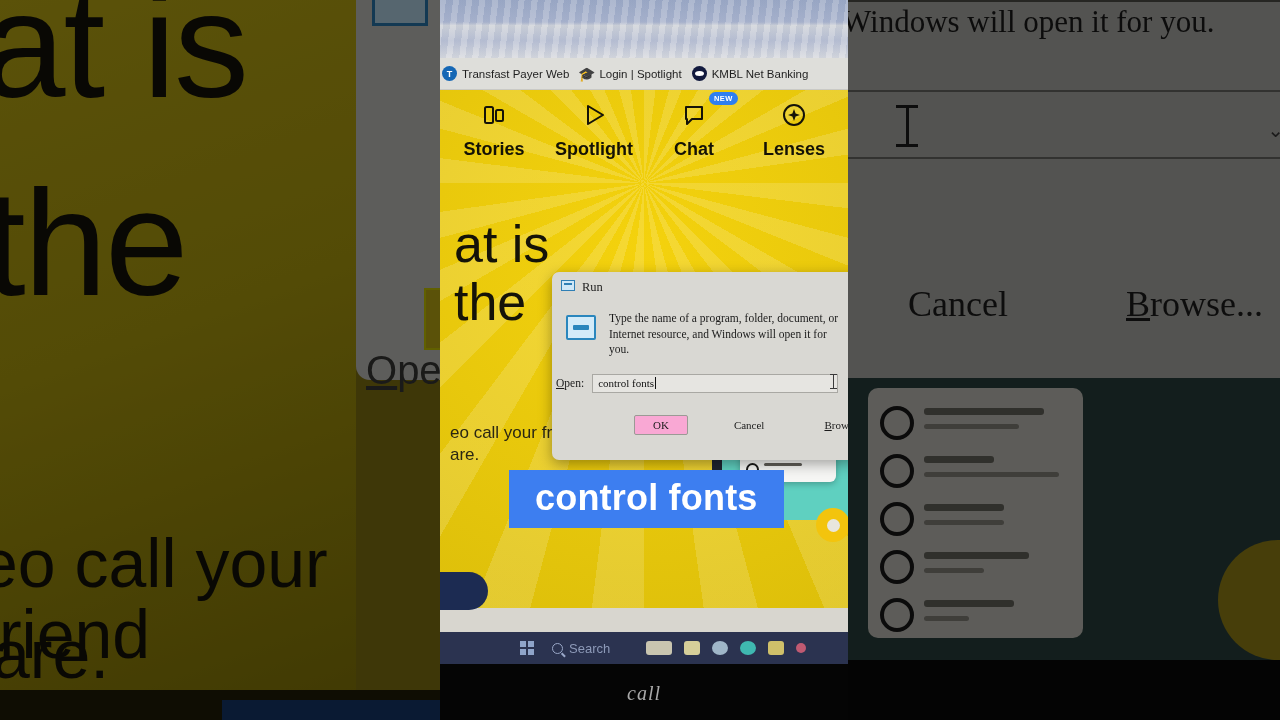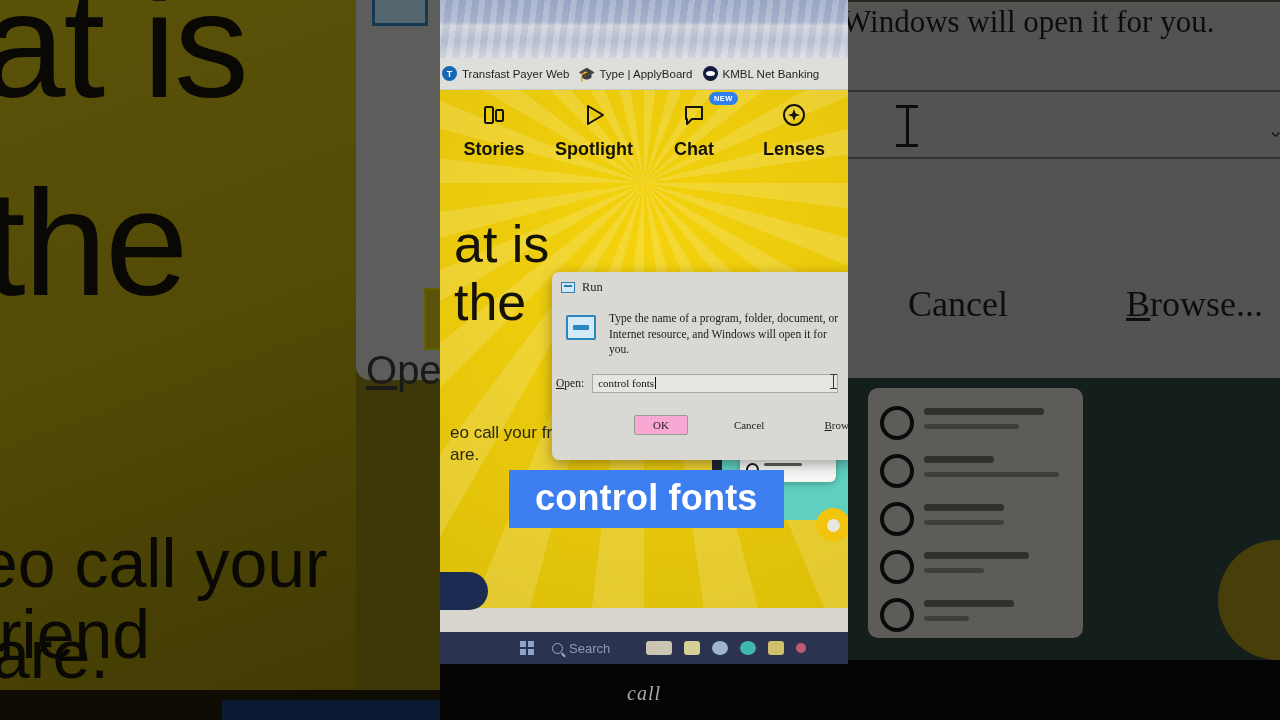--- a/index.html
+++ b/index.html
@@ -149,21 +149,21 @@
   .tb-app { width:16px; height:14px; border-radius:3px; }
 
   .bezel { position:absolute; left:0; top:664px; width:408px; height:56px; background:#050505; }
   .acer { position:absolute; left:0; top:682px; width:408px; text-align:center;
     font-size:20px; color:#a9a9a9; font-style:italic;
     font-family:"Liberation Serif", serif; letter-spacing:1px; }
 
   
   .run-dlg { position:absolute; left:112px; top:182px; width:304px; height:188px;
     background:#d9d8d3; border-radius:7px 0 0 7px; box-shadow:0 4px 14px rgba(0,0,0,.35); overflow:hidden; }
-  .run-title { display:flex; align-items:center; gap:7px; padding:8px 0 0 9px; }
+  .run-title { display:flex; gap:7px; padding:8px 0 0 9px; }
   .run-title-ico { width:14px; height:11px; border:1.6px solid #2f7fb5; background:#cfe7f7; position:relative; }
   .run-title-ico:after { content:""; position:absolute; left:2px; top:2px; right:2px; height:2px; background:#2f7fb5; }
   .run-title-txt { font-size:12.5px; color:#1d1d1d; font-family:"Liberation Serif", serif; }
   .run-body { display:flex; gap:13px; padding:16px 10px 0 14px; }
   .run-icon { flex:0 0 auto; width:30px; height:25px; margin-top:4px;
     border:2.5px solid #2a86bd; background:#d3ebf9; position:relative; border-radius:2px; }
   .run-icon:after { content:""; position:absolute; left:5px; top:8px; right:5px; height:5px;
     background:#2a86bd; border-radius:1px; }
   .run-desc { font-size:11.5px; line-height:15.5px; color:#1b1b1b;
     font-family:"Liberation Serif", serif; }
@@ -261,21 +261,21 @@
       <div class="chrome-moire"></div>
     </div>
 
     <div class="bookmarks">
       <div class="bm">
         <span class="fav fav-tf">T</span>
         <span class="bm-label">Transfast Payer Web</span>
       </div>
       <div class="bm">
         <span class="fav fav-ab">🎓</span>
-        <span class="bm-label">Type | ApplyBoard</span>
+        <span class="bm-label">Login | Spotlight</span>
       </div>
       <div class="bm">
         <span class="fav fav-kmbl">
             <i></i>
           </span>
         <span class="bm-label">KMBL Net Banking</span>
       </div>
     </div>
 
     <div class="snap-page">

